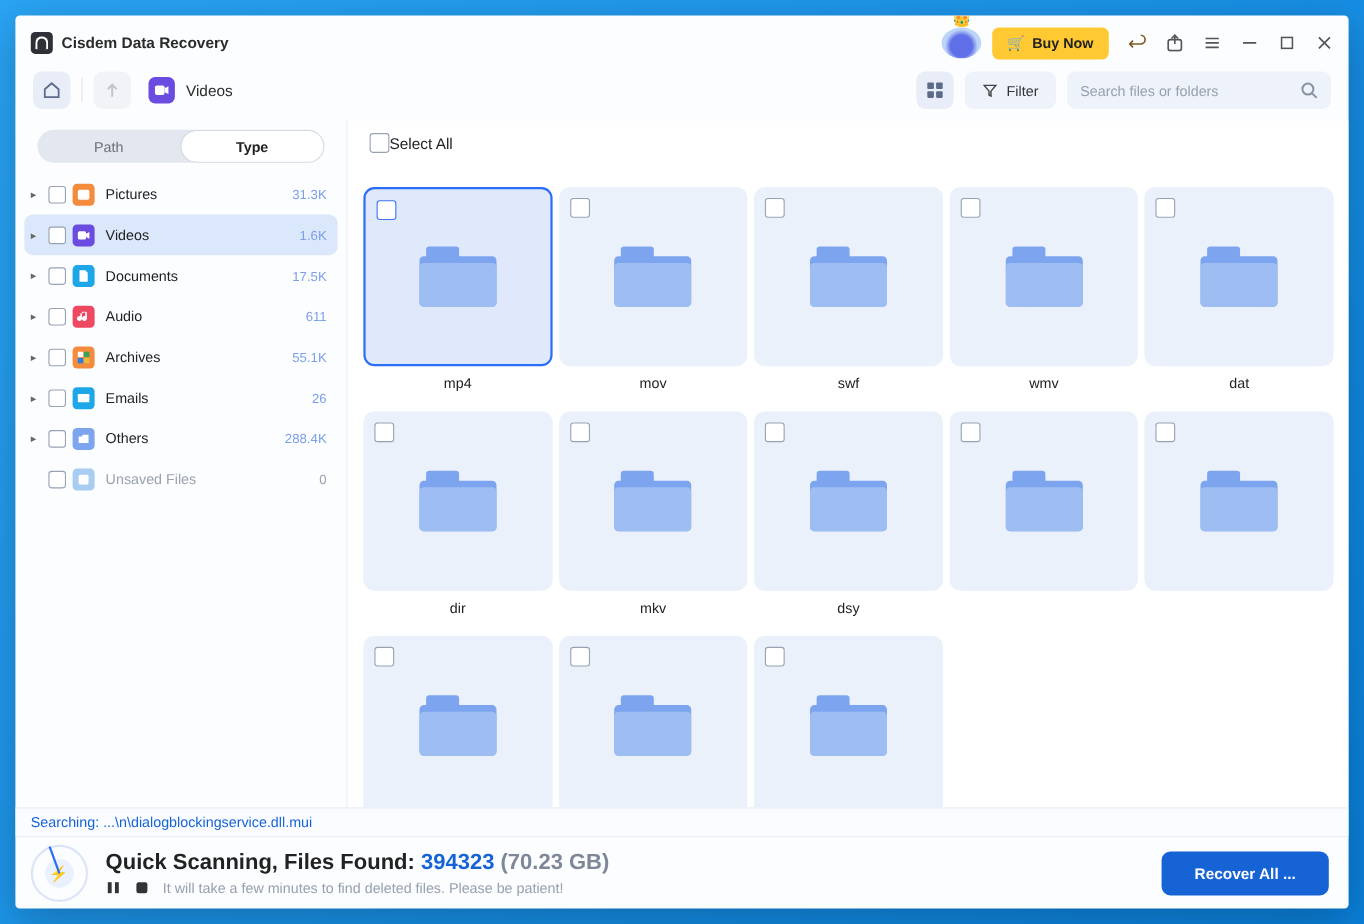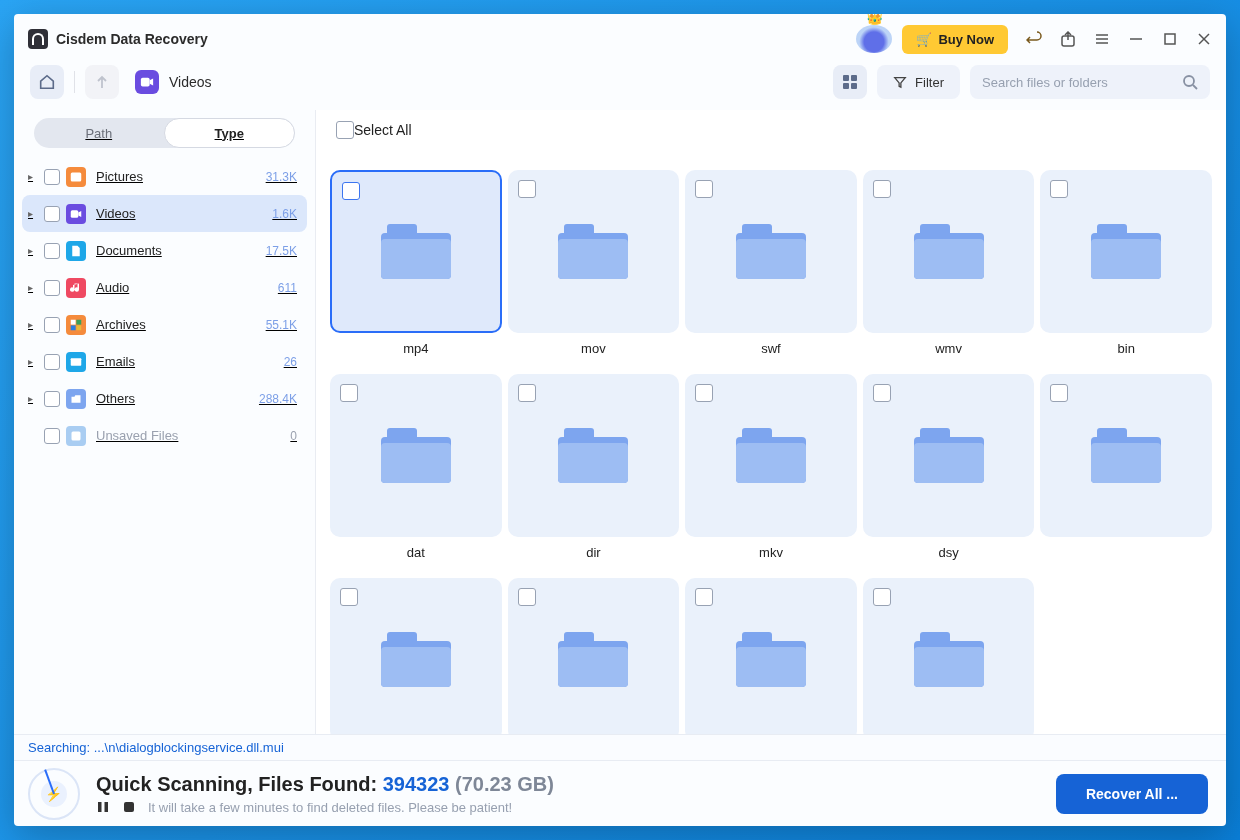--- a/index.html
+++ b/index.html
@@ -25,21 +25,21 @@
     .bc-icon svg { width: 14px; height: 14px; fill: #fff; }
     .bc-label { font-size: 14px; color: #2b2b2b; }
     .toolbar-right { margin-left: auto; display: flex; gap: 10px; align-items: center; }
     .grid-btn { background: #e8edf7; }
     .filter-btn { height: 34px; padding: 0 16px; background: #eef2fa; border-radius: 8px; display: flex; align-items: center; gap: 8px; font-size: 13px; color: #333; cursor: pointer; }
     .search-box { width: 240px; height: 34px; background: #eef2fa; border-radius: 8px; display: flex; align-items: center; padding: 0 12px; }
     .search-box input { flex: 1; border: none; background: transparent; outline: none; font-size: 13px; color: #333; }
     .search-box input::placeholder { color: #97a0b0; }
 
     .body { flex: 1; display: flex; overflow: hidden; }
-    .sidebar { width: 302px; padding: 8px 8px 0 8px; border-right: 1px solid #e9ecf2; display: flex; flex-direction: column; text-decoration: underline; }
+    .sidebar { width: 302px; padding: 8px 8px 0 8px; border-right: 1px solid #e9ecf2; display: flex; flex-direction: column; }
     .tabs { display: flex; background: #e3e7ef; border-radius: 18px; height: 30px; margin: 0 12px 10px 12px; overflow: hidden; }
     .tab { flex: 1; display: flex; align-items: center; justify-content: center; font-size: 13px; color: #6b6f79; cursor: pointer; }
     .tab.active { background: #fff; border-radius: 18px; border: 1px solid #d5d9e2; font-weight: 600; color: #222; }
     .cat-list { flex: 1; overflow: auto; }
     .cat { height: 37px; display: flex; align-items: center; padding: 0 10px 0 6px; border-radius: 8px; cursor: pointer; gap: 6px; }
     .cat.selected { background: #dbe7fb; }
     .cat .caret { width: 10px; color: #666; font-size: 10px; }
     .cat .chk { width: 16px; height: 16px; border: 1.5px solid #98a2b3; border-radius: 3px; background: #fff; }
     .cat .cicon { width: 20px; height: 20px; border-radius: 4px; display:flex; align-items:center; justify-content:center; }
     .cat .cicon svg { width:12px; height:12px; fill:#fff; }
@@ -339,31 +339,20 @@
             </div>
             <div class="card">
               <div class="tile">
                 <span class="tchk"></span>
                 <div class="folder">
                   <div class="tab2"></div>
                   <div class="back"></div>
                   <div class="front"></div>
                 </div>
               </div>
-              <div class="name">bin</div>
-            </div>
-            <div class="card">
-              <div class="tile">
-                <span class="tchk"></span>
-                <div class="folder">
-                  <div class="tab2"></div>
-                  <div class="back"></div>
-                  <div class="front"></div>
-                </div>
-              </div>
               <div class="name">dat</div>
             </div>
             <div class="card">
               <div class="tile">
                 <span class="tchk"></span>
                 <div class="folder">
                   <div class="tab2"></div>
                   <div class="back"></div>
                   <div class="front"></div>
                 </div>

